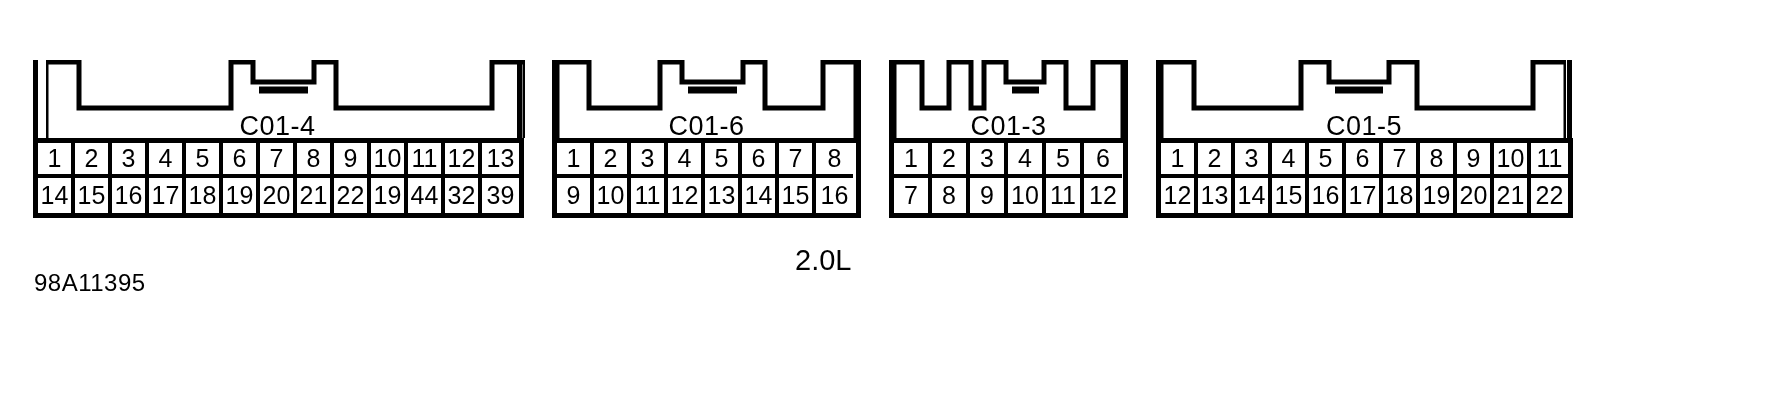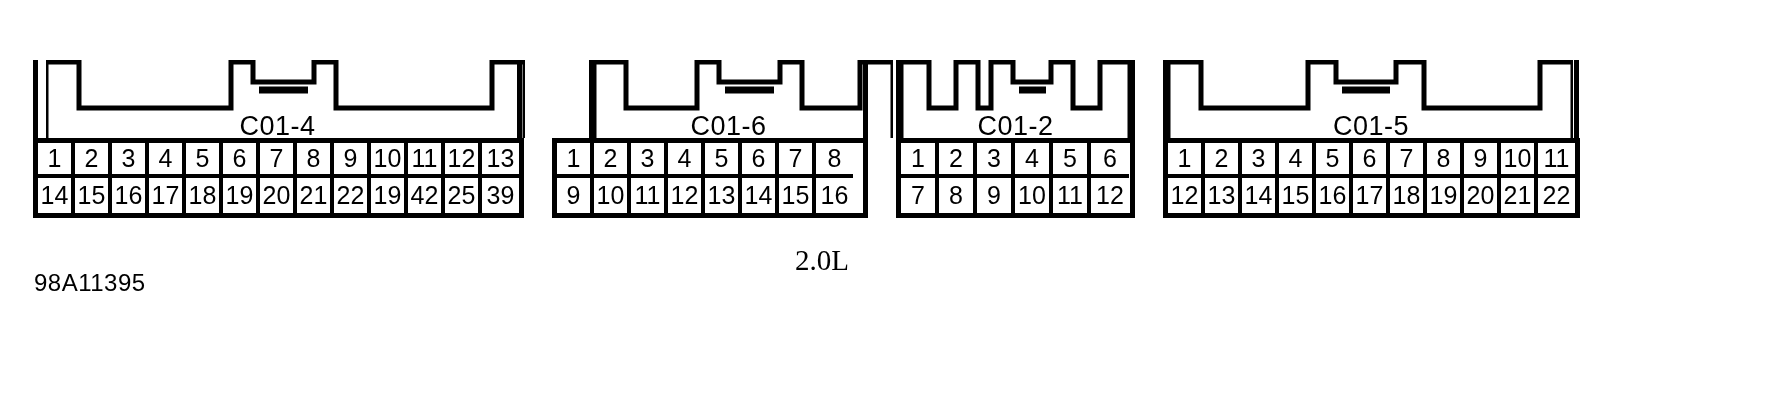--- a/index.html
+++ b/index.html
@@ -105,21 +105,21 @@
   .c3 .pin { width: 38px; }
   .c4 .pin { width: 37px; }
 
   
   .engine-caption {
     position: absolute;
     left: 795px;
     top: 246px;
     font-size: 29px;
     line-height: 1;
-    font-family: Liberation Serif, serif;
+    font-family: Liberation Sans, sans-serif;
     white-space: nowrap;
   }
 
   .figure-id {
     position: absolute;
     left: 34px;
     top: 271px;
     font-size: 24px;
     line-height: 1;
     letter-spacing: 0.5px;
@@ -163,29 +163,29 @@
           <div class="pin">14</div>
           <div class="pin">15</div>
           <div class="pin">16</div>
           <div class="pin">17</div>
           <div class="pin">18</div>
           <div class="pin">19</div>
           <div class="pin">20</div>
           <div class="pin">21</div>
           <div class="pin">22</div>
           <div class="pin">19</div>
-          <div class="pin">42</div>
-          <div class="pin">25</div>
+          <div class="pin">44</div>
+          <div class="pin">32</div>
           <div class="pin">39</div>
         </div>
       </div>
     </div>
 
     <div class="connector c2">
-      <div class="shell" style="width:279px;margin-left:37px;">
+      <div class="shell" style="width:309px;">
         <svg class="shell-svg" width="299" height="78" viewBox="0 0 299 78" xmlns="http://www.w3.org/2000/svg">
           <path d="M0 2 L0 78 M299 2 L299 78
                    M0 2 L32 2 L32 48 L103 48 L103 2 L125 2 L125 22 L186 22 L186 2 L208 2 L208 48 L266 48 L266 2 L299 2" fill="none" stroke="#000000" stroke-width="5"></path>
           <path d="M131 30 L180 30" fill="none" stroke="#000000" stroke-width="7"></path>
         </svg>
         <div class="conn-label">C01-6</div>
       </div>
       <div class="pin-grid">
         <div class="pin-row top">
           <div class="pin">1</div>
@@ -210,21 +210,21 @@
       </div>
     </div>
 
     <div class="connector c3">
       <div class="shell" style="width:239px;">
         <svg class="shell-svg" width="229" height="78" viewBox="0 0 229 78" xmlns="http://www.w3.org/2000/svg">
           <path d="M0 2 L0 78 M229 2 L229 78
                    M0 2 L28 2 L28 48 L55 48 L55 2 L77 2 L77 48 L90 48 L90 2 L112 2 L112 22 L150 22 L150 2 L172 2 L172 48 L199 48 L199 2 L229 2" fill="none" stroke="#000000" stroke-width="5"></path>
           <path d="M118 30 L145 30" fill="none" stroke="#000000" stroke-width="7"></path>
         </svg>
-        <div class="conn-label">C01-2</div>
+        <div class="conn-label">C01-3</div>
       </div>
       <div class="pin-grid">
         <div class="pin-row top">
           <div class="pin">1</div>
           <div class="pin">2</div>
           <div class="pin">3</div>
           <div class="pin">4</div>
           <div class="pin">5</div>
           <div class="pin">6</div>
         </div>

